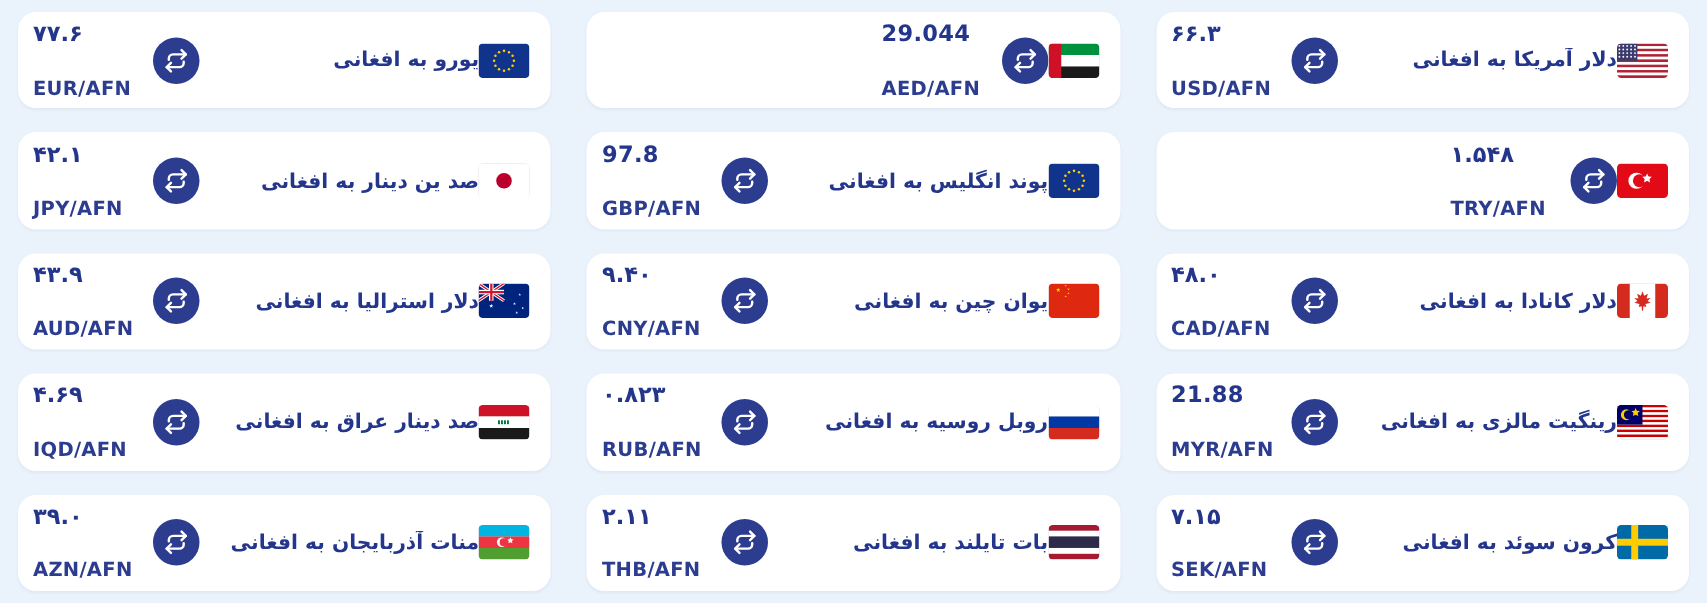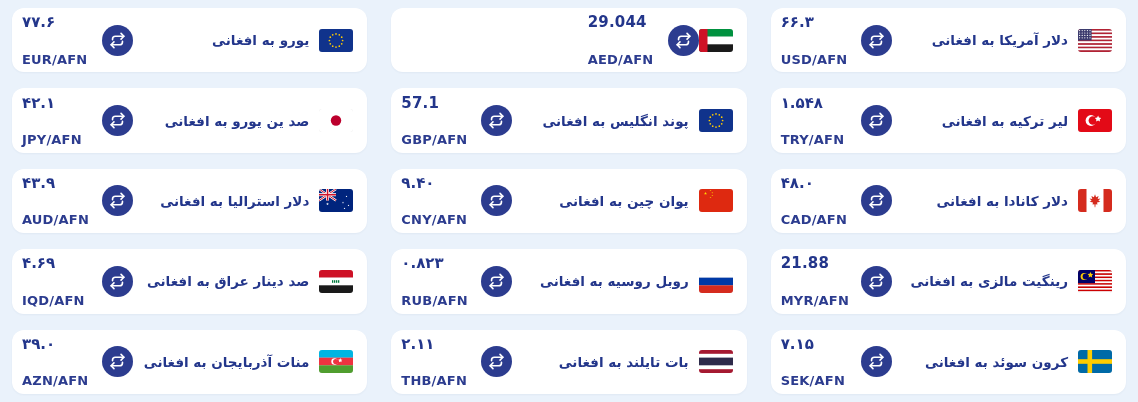--- a/index.html
+++ b/index.html
@@ -53,21 +53,21 @@
   }
   .flag svg { display: block; width: 34px; height: 23px; }
 
   
   .label {
     flex: 1 1 auto;
     color: #23368b;
     font-size: 13.5px;
     font-weight: bold;
     text-align: right;
-    padding-right: 10px;
+    padding-right: 0;
     white-space: nowrap;
     overflow: hidden;
   }
 
   
   .swap-icon {
     flex: 0 0 auto;
     width: 31px;
     height: 31px;
     border-radius: 50%;
@@ -226,21 +226,20 @@
     <div class="cell">
       <div class="card">
         <span class="flag">
           <svg viewBox="0 0 34 23" xmlns="http://www.w3.org/2000/svg">
             <rect width="34" height="23" fill="#e30a17"></rect>
             <circle cx="13" cy="11.5" r="5.4" fill="#ffffff"></circle>
             <circle cx="14.9" cy="11.5" r="4.3" fill="#e30a17"></circle>
             <polygon fill="#ffffff" points="20.1,11.5 18.1,12.6 18.4,10.4 16.9,8.9 19.1,8.6 20.1,6.6 21.0,8.6 23.2,8.9 21.7,10.4 22.0,12.6"></polygon>
           </svg>
         </span>
-        <span class="label">لیر ترکیه به افغانی</span>
         <span class="swap-icon">
           <svg width="17" height="17" viewBox="0 0 24 24" fill="none" stroke="#ffffff" stroke-width="2.3" stroke-linecap="round" stroke-linejoin="round">
             <polyline points="17,2 21,6 17,10"></polyline>
             <path d="M21 6H9a4 4 0 0 0-4 4v1"></path>
             <polyline points="7,22 3,18 7,14"></polyline>
             <path d="M3 18h12a4 4 0 0 0 4-4v-1"></path>
           </svg>
         </span>
         <span class="value-block">
           <span class="rate">۱.۵۴۸</span>
@@ -270,34 +269,34 @@
         <span class="label">پوند انگلیس به افغانی</span>
         <span class="swap-icon">
           <svg width="17" height="17" viewBox="0 0 24 24" fill="none" stroke="#ffffff" stroke-width="2.3" stroke-linecap="round" stroke-linejoin="round">
             <polyline points="17,2 21,6 17,10"></polyline>
             <path d="M21 6H9a4 4 0 0 0-4 4v1"></path>
             <polyline points="7,22 3,18 7,14"></polyline>
             <path d="M3 18h12a4 4 0 0 0 4-4v-1"></path>
           </svg>
         </span>
         <span class="value-block">
-          <span class="rate">57.1</span>
+          <span class="rate">97.8</span>
           <span class="pair">GBP/AFN</span>
         </span>
       </div>
     </div>
     <div class="cell">
       <div class="card">
         <span class="flag">
           <svg viewBox="0 0 34 23" xmlns="http://www.w3.org/2000/svg">
             <rect width="34" height="23" fill="#ffffff"></rect>
             <circle cx="17" cy="11.5" r="5.2" fill="#bc002d"></circle>
           </svg>
         </span>
-        <span class="label">صد ین یورو به افغانی</span>
+        <span class="label">صد ین دینار به افغانی</span>
         <span class="swap-icon">
           <svg width="17" height="17" viewBox="0 0 24 24" fill="none" stroke="#ffffff" stroke-width="2.3" stroke-linecap="round" stroke-linejoin="round">
             <polyline points="17,2 21,6 17,10"></polyline>
             <path d="M21 6H9a4 4 0 0 0-4 4v1"></path>
             <polyline points="7,22 3,18 7,14"></polyline>
             <path d="M3 18h12a4 4 0 0 0 4-4v-1"></path>
           </svg>
         </span>
         <span class="value-block">
           <span class="rate">۴۲.۱</span>

